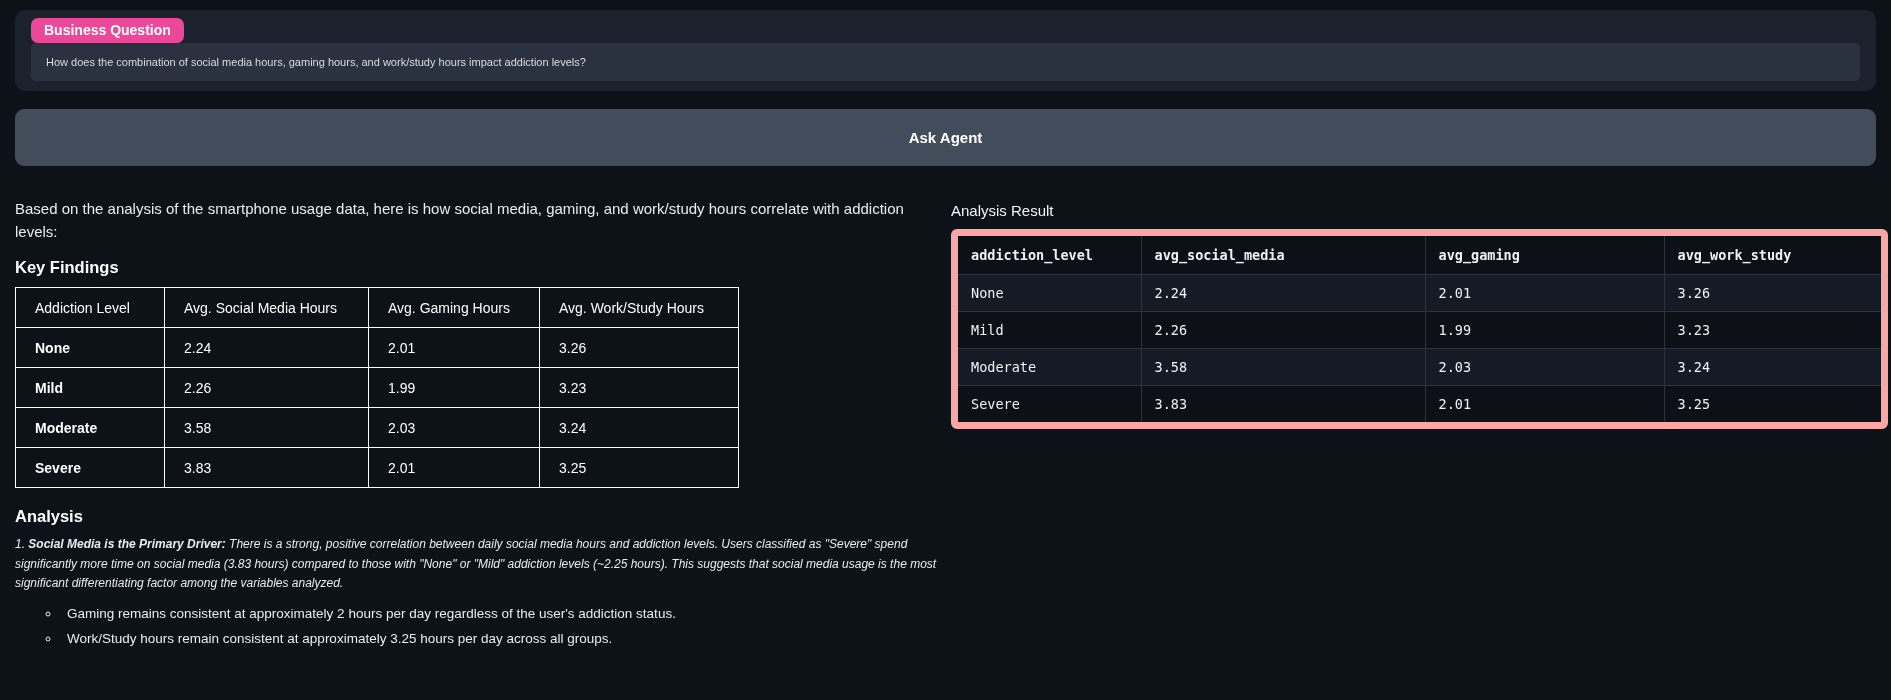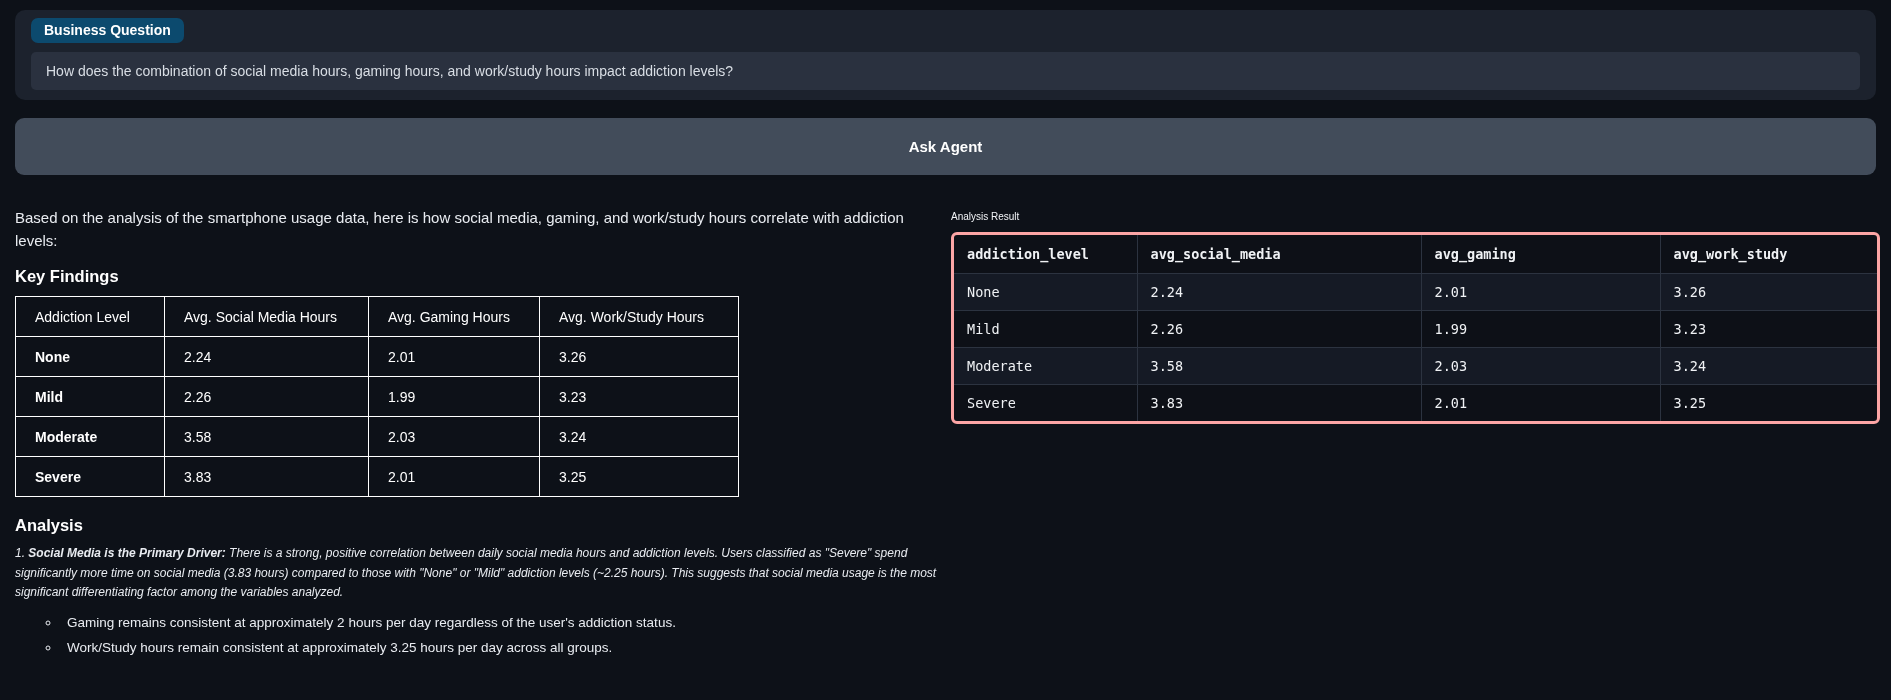--- a/index.html
+++ b/index.html
@@ -12,34 +12,33 @@
 
   
   .question-card {
     margin:10px 15px 0 15px;
     background:#1c222d;
     border-radius:10px;
     padding:8px 16px 10px 16px;
   }
   .badge {
     display:inline-block;
-    background:#0c4a6e;
+    background:#ec4899;
     color:#ffffff;
     font-weight:bold;
     font-size:14px;
     line-height:15px;
     padding:5px 13px;
     border-radius:7px;
   }
   .question-box {
-    margin-top:9px;
     background:#2a313f;
     border-radius:5px;
     padding:10px 15px;
-    font-size:14px;
+    font-size:11px;
     line-height:18px;
     color:#d9dee5;
   }
 
   
   .ask-btn {
     display:flex;
     align-items:center;
     justify-content:center;
     margin:18px 15px 0 15px;
@@ -87,24 +86,24 @@
   .kf-c0 { width:149px; } .kf-c1 { width:204px; } .kf-c2 { width:171px; } .kf-c3 { width:199px; }
 
   .h-analysis { margin-top:19px; font-size:16.5px; font-weight:bold; color:#ffffff; }
   .para { margin-top:9px; font-size:12px; line-height:19.5px; color:#e9ecf1; width:930px;font-style:italic; }
   .para + .para { margin-top:8px; }
 
   ul.points { margin:12px 0 0 46px; list-style:circle; font-size:13.5px; color:#e9ecf1; }
   ul.points li { margin-bottom:10px; padding-left:6px; }
 
   
-  .result-label { margin-top:5px; font-size:10px; color:#f2f4f7; }
+  .result-label { margin-top:5px; font-size:15px; color:#f2f4f7; }
   .result-wrap {
     margin-top:10px;
-    border:3px solid #fca5a5;
+    border:7px solid #fca5a5;
     border-radius:6px;
     overflow:hidden;
     background:#0d1017;
   }
   table.result {
     width:100%;
     border-collapse:collapse;
     table-layout:fixed;
     font-family:"DejaVu Sans Mono", monospace;
     font-size:13.5px;

